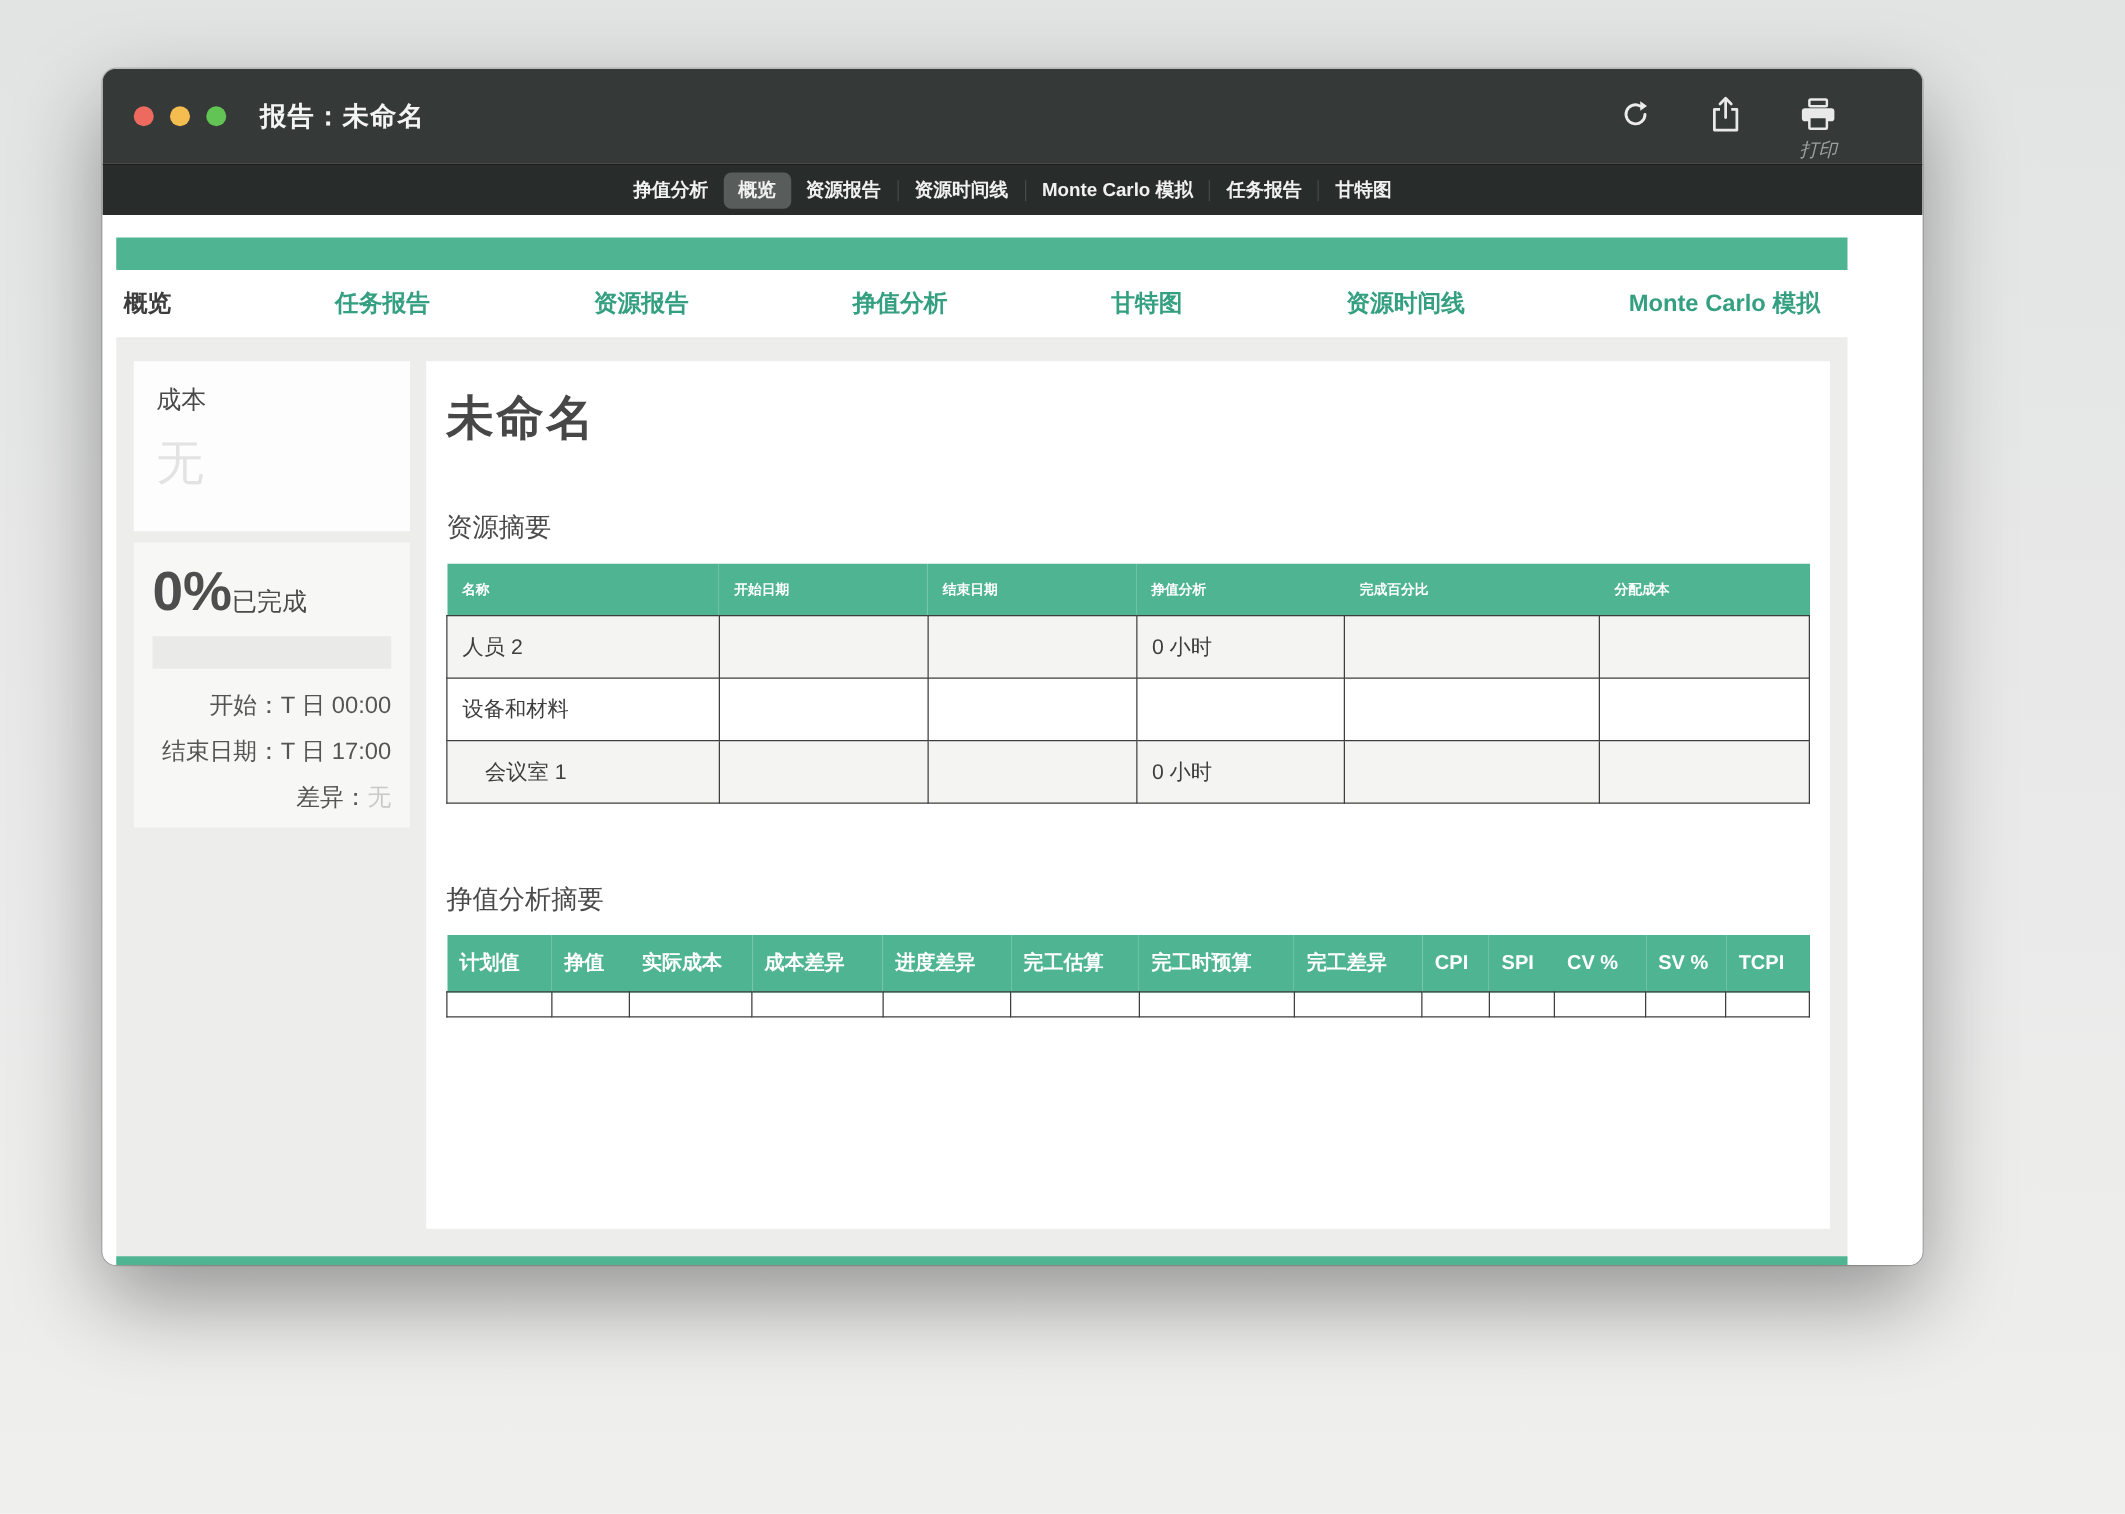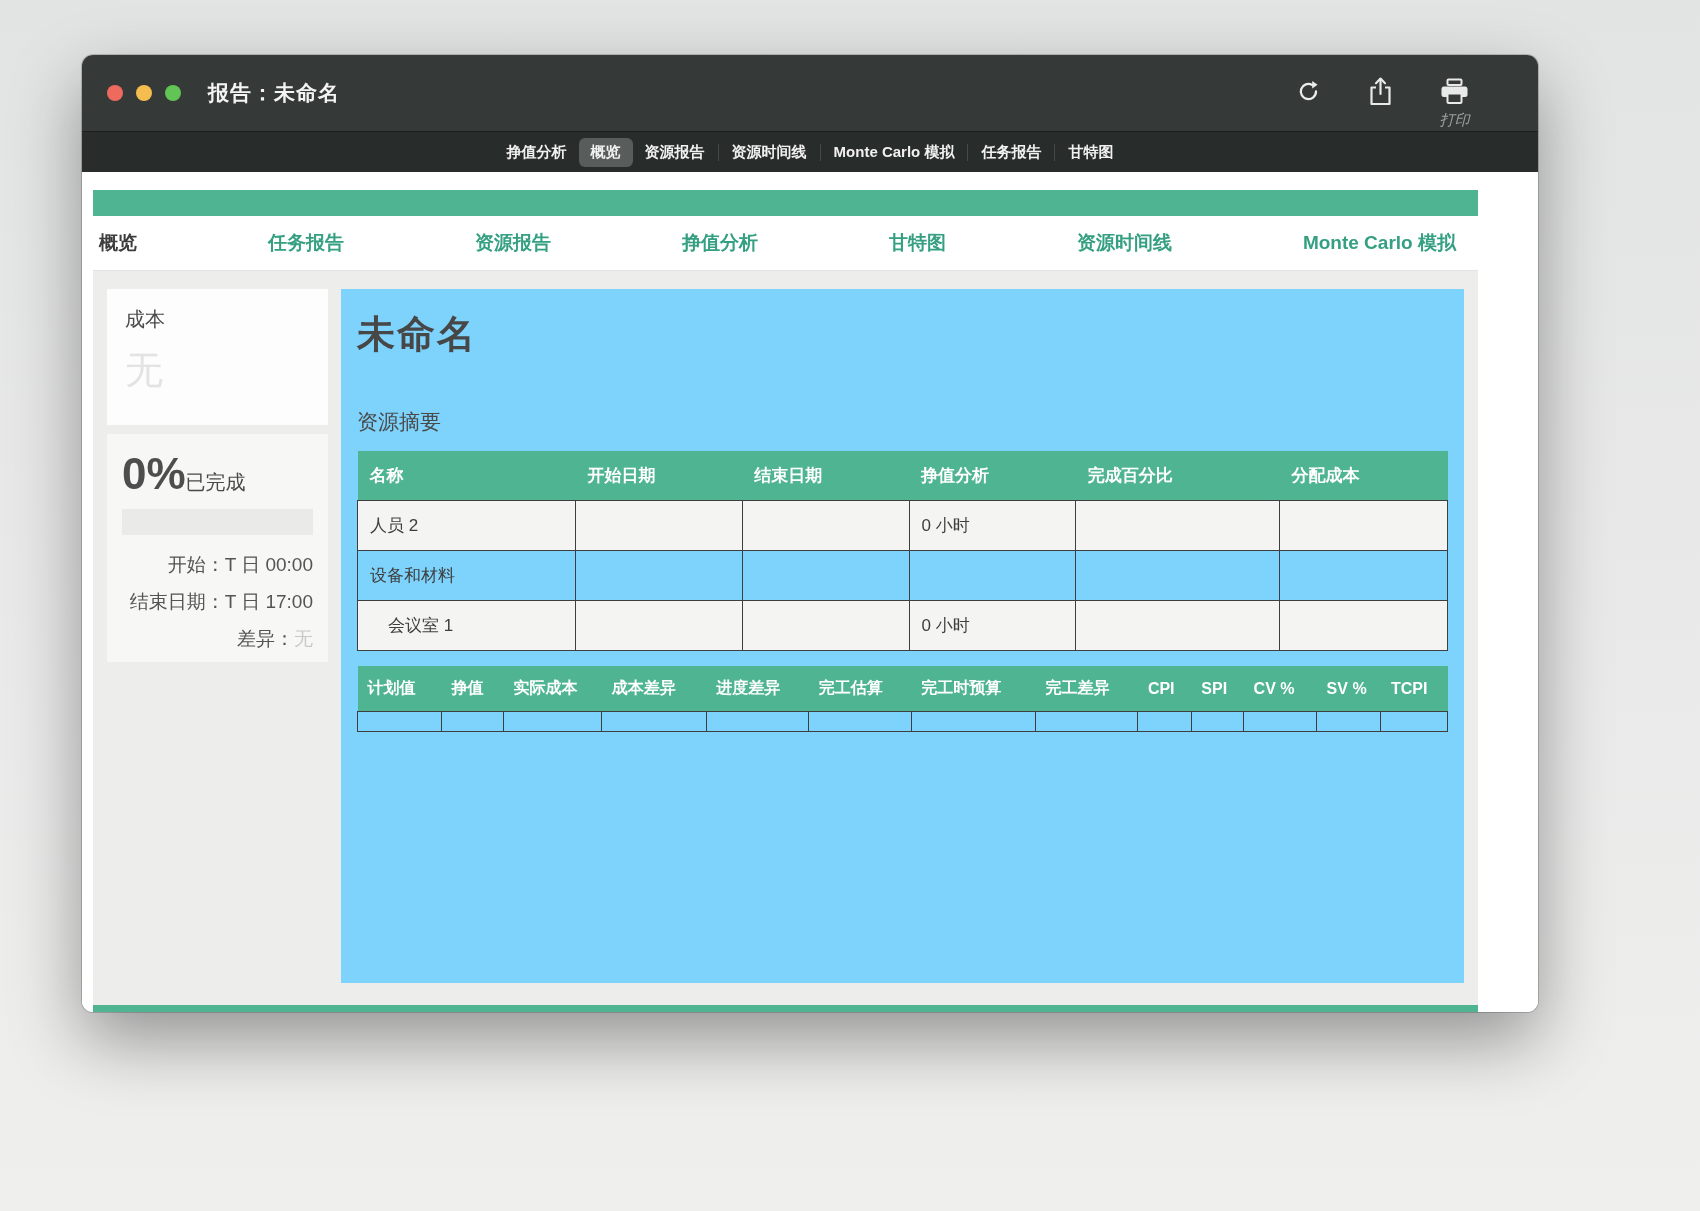--- a/index.html
+++ b/index.html
@@ -63,25 +63,25 @@
   .card-title { font-size:20px; color:#4a4a4a; }
   .card-none { font-size:38px; color:#e3e3e3; margin-top:12px; }
   .card2 { background:#f7f7f6; height:228px; padding:15px 15px; }
   .pct-big { font-size:44px; font-weight:bold; color:#4e4e4e; }
   .pct-suffix { font-size:20px; color:#4a4a4a; }
   .pbar { height:26px; background:#eaeae9; margin-top:10px; position:relative; overflow:hidden; }
   .pbar-fill { height:100%; width:0%; background:#4fb492; }
   .stat-rows { margin-top:11px; text-align:right; font-size:19px; color:#545454; line-height:37px; }
   .stat-muted { color:#c9c9c9; }
   
-  .main-card { flex:1; background:#7dd3fc; padding:20px 16px 30px 16px; }
+  .main-card { flex:1; background:#ffffff; padding:20px 16px 30px 16px; }
   .doc-title { font-size:38px; font-weight:bold; color:#474747; letter-spacing:2px; }
   .section-heading { font-size:21px; color:#4a4a4a; margin-top:48px; }
   table { width:100%; border-collapse:collapse; table-layout:fixed; margin-top:15px; }
-  th { background:#4fb492; color:#fff; font-size:17px; font-weight:bold; text-align:left; padding:13px 12px; }
+  th { background:#4fb492; color:#fff; font-size:11px; font-weight:bold; text-align:left; padding:13px 12px; }
   td { border:1px solid #3e3e3e; font-size:17px; color:#3e3e3e; padding:13px 12px; height:21px; overflow:hidden; white-space:nowrap; }
   tr.alt td { background:#f4f4f3; }
   td.indent { padding-left:30px; }
   .ev-heading { margin-top:62px; }
   .ev-table th { font-size:16px; padding:12px 10px; white-space:nowrap; }
   .ev-table td { padding:3px 8px; height:20px; font-size:15px; }
   
   .footer-bar { height:7px; background:#4fb492; flex-shrink:0; }
   .footer-date { text-align:right; font-size:19px; color:#3d3d3d; padding:17px 2px 18px 0; }
 </style>
@@ -221,20 +221,21 @@
               <td class="indent">会议室 1</td>
               <td></td>
               <td></td>
               <td>0 小时</td>
               <td></td>
               <td></td>
             </tr>
           </tbody>
         </table>
 
+        <div class="section-heading ev-heading">挣值分析摘要</div>
         <table class="ev-table">
           <colgroup>
             <col style="width:7.7%">
               <col style="width:5.7%">
               <col style="width:9%">
               <col style="width:9.6%">
             <col style="width:9.4%">
               <col style="width:9.4%">
               <col style="width:11.4%">
               <col style="width:9.4%">

